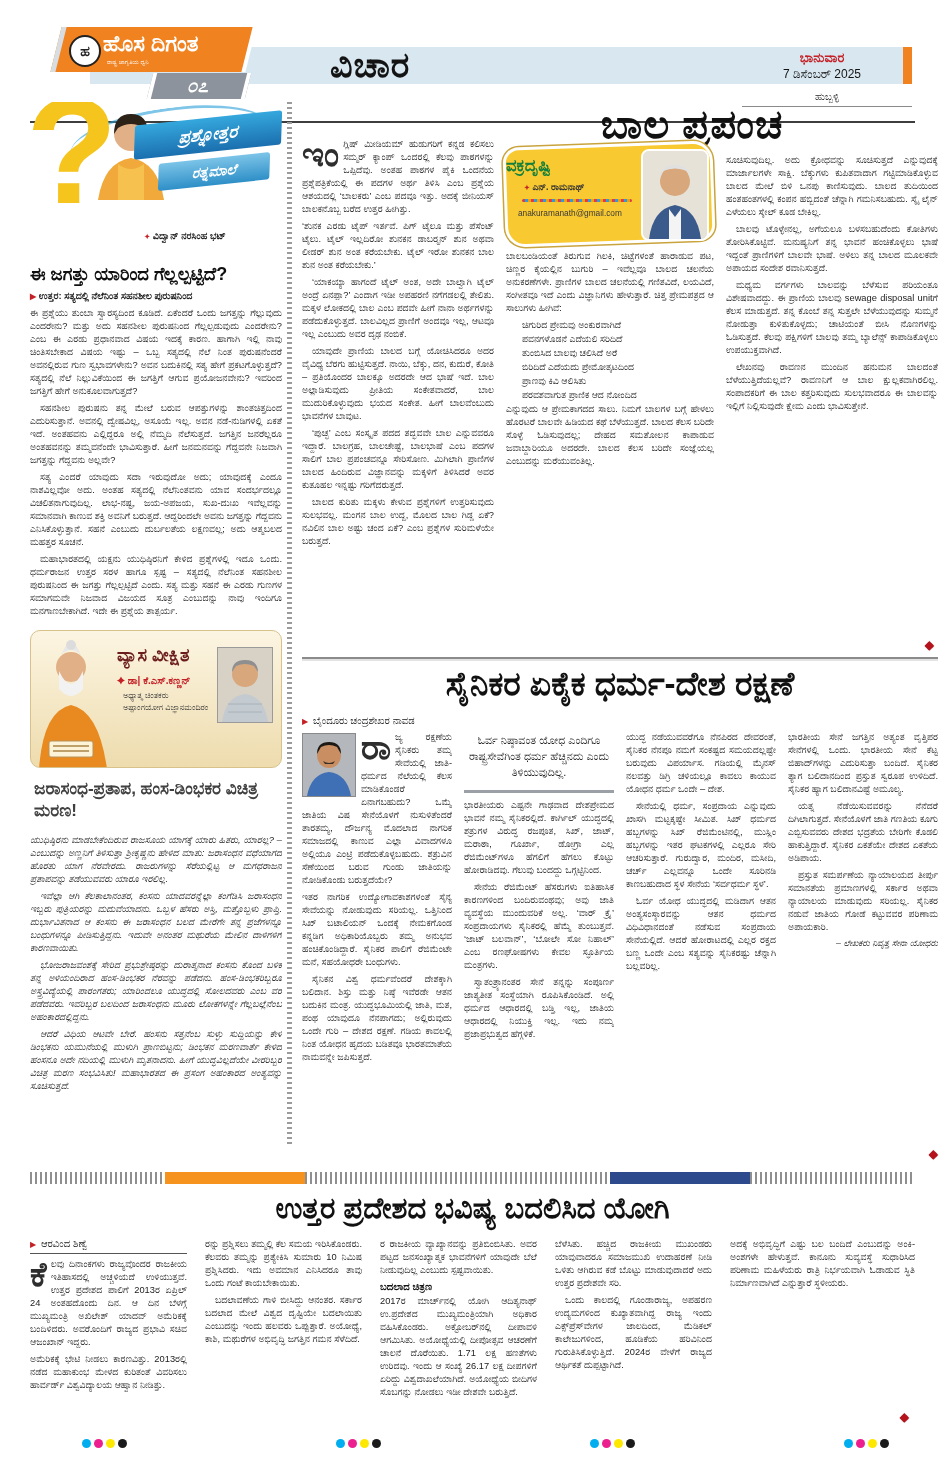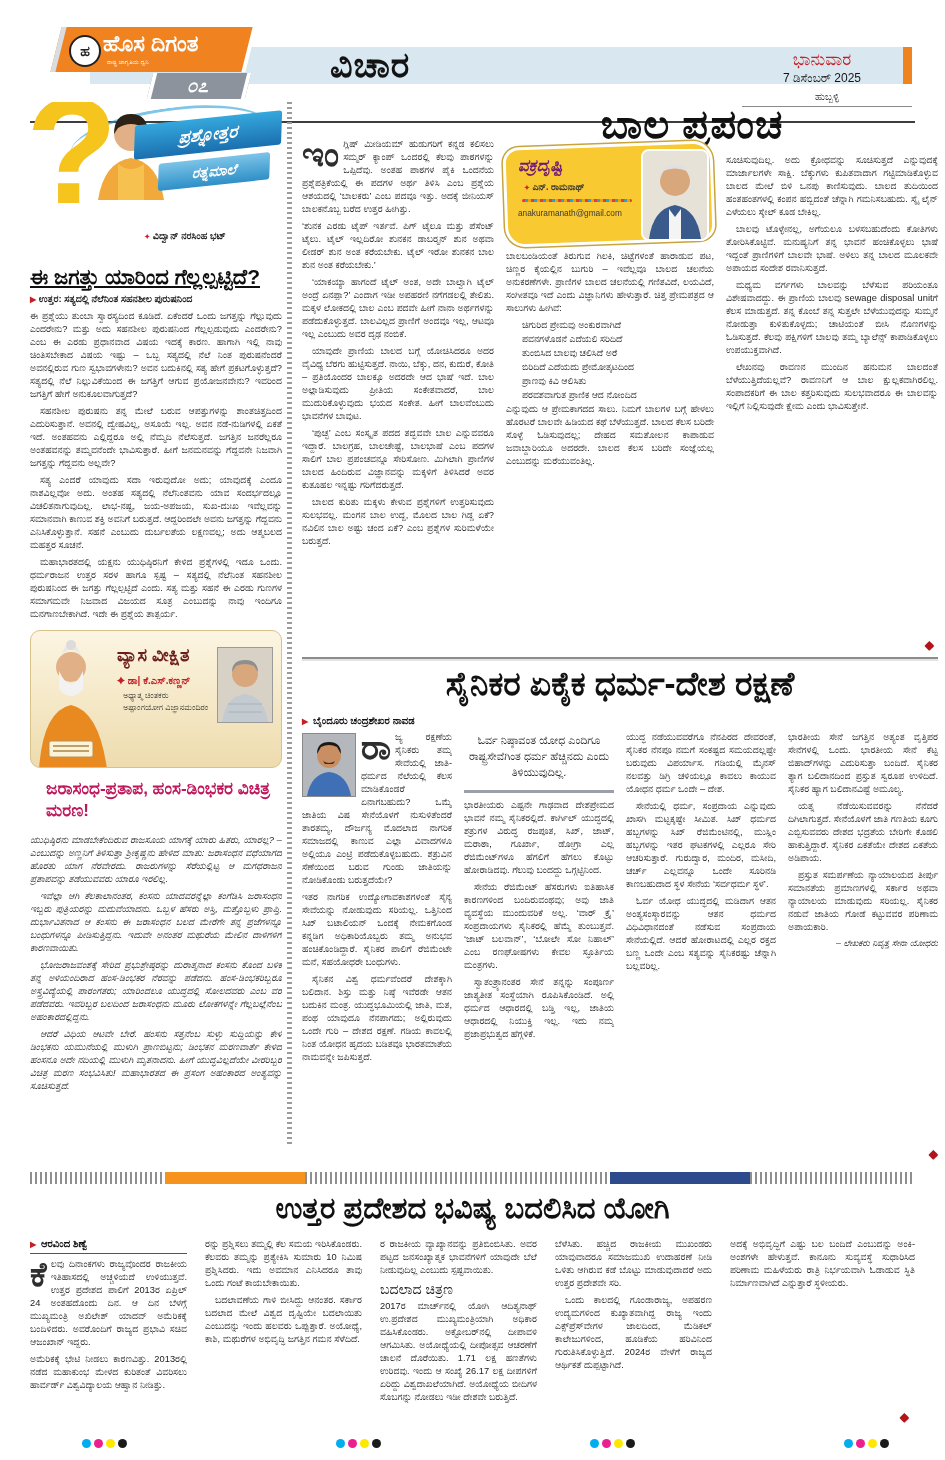--- a/index.html
+++ b/index.html
@@ -16,78 +16,78 @@
   .logo-emblem{position:absolute;left:8px;top:8px;width:28px;height:28px;border-radius:50%;
         background:#fff;border:2px solid #222;display:flex;align-items:center;justify-content:center;
         font-size:14px;color:#222;font-weight:bold;}
   .logo-text{position:absolute;left:42px;top:4px;font-size:22px;font-weight:800;color:#fff;white-space:nowrap;}
   .logo-tagline{position:absolute;left:46px;top:32px;font-size:6px;color:#fff;}
   .logo-gray{position:absolute;left:150px;top:48px;width:90px;height:26px;background:#8d939c;
         transform:skewX(-14deg);border-left:4px solid #fff;border-right:4px solid #fff;
         color:#fff;font-size:19px;font-weight:800;text-align:center;line-height:26px;}
   .date-block{position:absolute;left:742px;top:22px;width:160px;height:37px;background:#d9e8f0;
         text-align:center;padding-top:3px;box-sizing:border-box;}
-  .date-day{font-size:17px;font-weight:400;color:#c42127;}
+  .date-day{font-size:13px;font-weight:700;color:#c42127;}
   .date-date{font-size:12px;color:#141414;margin-top:1px;}
   .orange-bar{position:absolute;left:903px;top:22px;width:9px;height:37px;background:#f08220;}
   .edition-wrap{position:absolute;left:742px;top:61px;width:170px;text-align:center;
         border-bottom:1px solid #8a8a8a;padding-bottom:2px;}
   .edition{font-size:10px;color:#222;}
   .header-rule{position:absolute;left:30px;top:96px;width:885px;height:2px;background:#3d3d3d;}
   
   .para{font-size:9.3px;line-height:13px;text-align:justify;margin:0 0 4px;color:#222;text-indent:10px;}
   .para:first-child{text-indent:0;}
   .lead{text-indent:0;}
   .dropcap{float:left;font-size:34px;line-height:30px;font-weight:800;color:#2e2e2e;margin:1px 4px 0 0;}
   .verse p{font-size:9.3px;line-height:13px;text-align:left;margin:0 0 1px;padding-left:16px;text-indent:0;}
   .col{position:absolute;overflow:hidden;}
   .end-diamond{position:absolute;font-size:12px;color:#b5121b;text-shadow:0 0 1px #7c0a10;}
-  .byline{font-size:10px;font-weight:700;color:#141414;}
+  .byline{font-size:10px;font-weight:400;color:#141414;}
   .byline .arrow{color:#c42127;font-size:8px;margin-right:2px;}
   .signoff{font-size:8.8px;font-style:italic;text-align:right;margin-top:3px;color:#222;}
   
   .left-col{position:absolute;left:30px;top:102px;width:252px;height:1043px;}
   .qa-promo{position:relative;height:158px;overflow:hidden;}
   .qa-qmark{position:absolute;left:-4px;top:-26px;font-size:150px;font-weight:800;color:#f5c41d;line-height:1;}
   .qa-swoosh{position:absolute;left:40px;top:6px;width:200px;height:60px;border:0;
         border-top:3px solid #2a9fd8;border-radius:50%;transform:rotate(-8deg);opacity:.6;}
   .qa-avatar{position:absolute;left:58px;top:2px;}
   .ribbon1{position:absolute;left:104px;top:16px;width:148px;height:34px;
         background:linear-gradient(#35a8dd,#1b6fae);transform:rotate(-6deg) skewX(-8deg);
         color:#fff;font-style:italic;font-weight:800;font-size:17px;text-align:center;line-height:34px;border-radius:3px;}
   .ribbon2{position:absolute;left:128px;top:56px;width:112px;height:27px;
         background:linear-gradient(#7cc4e8,#2e8fc7);transform:rotate(-6deg) skewX(-8deg);
         color:#fff;font-style:italic;font-weight:800;font-size:14px;text-align:center;line-height:27px;border-radius:3px;}
   .qa-author{position:absolute;left:60px;top:128px;width:190px;text-align:center;
         font-size:9.5px;font-weight:800;}
   .qa-author .bullet{color:#c42127;font-size:7px;}
-  .qa-headline{font-size:21px;font-weight:800;color:#0f0f0f;margin:4px 0 4px;line-height:1.2;text-decoration:underline;}
+  .qa-headline{font-size:18px;font-weight:800;color:#0f0f0f;margin:4px 0 4px;line-height:1.2;}
   .qa-subline{font-size:9.5px;font-weight:800;margin-bottom:5px;}
   .qa-subline .arrow{color:#c42127;font-size:8px;}
   .qa-body{height:332px;overflow:hidden;}
   .vyasa-box{position:absolute;left:0;top:528px;width:252px;height:138px;box-sizing:border-box;
         background:linear-gradient(#fcf5e2,#eedcae);border:1px solid #d8c28c;border-radius:10px;overflow:hidden;}
   .vyasa-title{position:absolute;left:86px;top:14px;font-size:18px;font-weight:800;color:#6b1d1d;}
   .vyasa-author{position:absolute;left:86px;top:44px;font-size:10px;font-weight:800;color:#c42127;}
   .vyasa-role1{position:absolute;left:92px;top:60px;font-size:8px;color:#333;}
   .vyasa-role2{position:absolute;left:92px;top:72px;font-size:8px;color:#333;}
   .vyasa-photo{position:absolute;right:8px;top:16px;border:1px solid #9a9a9a;background:#dcd6cc;}
-  .vyasa-headline{position:absolute;left:16px;top:676px;width:252px;font-size:17px;font-weight:800;line-height:1.3;color:#be185d;}
+  .vyasa-headline{position:absolute;left:4px;top:676px;width:252px;font-size:17px;font-weight:800;line-height:1.3;color:#404040;}
   .vyasa-body{position:absolute;left:0;top:732px;width:252px;height:311px;overflow:hidden;font-style:italic;}
   
   .v-divider{position:absolute;left:287px;top:102px;width:5px;height:1043px;
         background:repeating-linear-gradient(180deg,#9b9b9b 0 2px,transparent 2px 5px);}
   
   .main-article{position:absolute;left:302px;top:102px;width:636px;height:552px;}
   .main-headline{position:absolute;left:170px;top:0;width:440px;text-align:center;
         font-size:40px;font-weight:800;color:#111;letter-spacing:1px;}
   .badge{position:absolute;left:202px;top:42px;width:210px;height:100px;}
   .badge-box{position:absolute;inset:0;transform:rotate(-2deg);background:#f8c930;
         border:3px solid #fff;box-shadow:0 0 0 1.5px #c9a33c;border-radius:16px 20px 16px 20px;}
-  .badge-title{position:absolute;left:14px;top:12px;font-size:16.5px;font-weight:800;color:#701a75;font-style:italic;}
+  .badge-title{position:absolute;left:2px;top:12px;font-size:16.5px;font-weight:800;color:#15803d;}
   .badge-author{position:absolute;left:20px;top:38px;font-size:9px;font-weight:800;color:#333;}
   .badge-author .bullet{color:#c42127;font-size:7px;}
   .badge-dots{position:absolute;left:18px;top:55px;width:110px;height:3px;
         background:repeating-linear-gradient(90deg,#e63946 0 3px,#2a9fd8 3px 6px,#f1a208 6px 9px);border-radius:2px;}
   .badge-email{position:absolute;left:14px;top:64px;font-size:8.3px;color:#3a3a3a;}
   .badge-photo{position:absolute;right:5px;top:5px;border:2px solid #fff;border-radius:8px;background:#e8e4da;}
   .mcol1{left:0;top:36px;width:192px;height:512px;}
   .mcol2{left:204px;top:148px;width:208px;height:400px;}
   .mcol3{left:424px;top:52px;width:212px;height:496px;}
   
@@ -112,21 +112,21 @@
   .bottom-article{position:absolute;left:30px;top:1192px;width:885px;height:240px;}
   .bottom-headline{position:absolute;left:0;top:0;width:885px;text-align:center;
         font-size:29px;font-weight:800;color:#111;}
   .bcol{top:46px;height:188px;}
   .bcol1{left:0;width:157px;}
   .bcol2{left:175px;width:157px;}
   .bcol3{left:350px;width:157px;}
   .bcol4{left:525px;width:157px;}
   .bcol5{left:700px;width:185px;}
   .bottom-byline{border-bottom:1px solid #555;padding-bottom:3px;margin-bottom:4px;}
-  .subheading{font-size:14px;font-weight:400;margin:2px 0 2px;color:#141414;}
+  .subheading{font-size:10px;font-weight:700;margin:2px 0 2px;color:#141414;}
   
   .dots{position:absolute;top:1434px;height:10px;}
   .dots span{display:inline-block;width:9px;height:9px;border-radius:50%;margin-right:3px;}
   .d-c{background:#00aeef;} .d-m{background:#ec1f8f;} .d-y{background:#ffe800;} .d-k{background:#1a1a1a;}
 </style>
 </head>
 <body>
 
 <div class="page">
 

